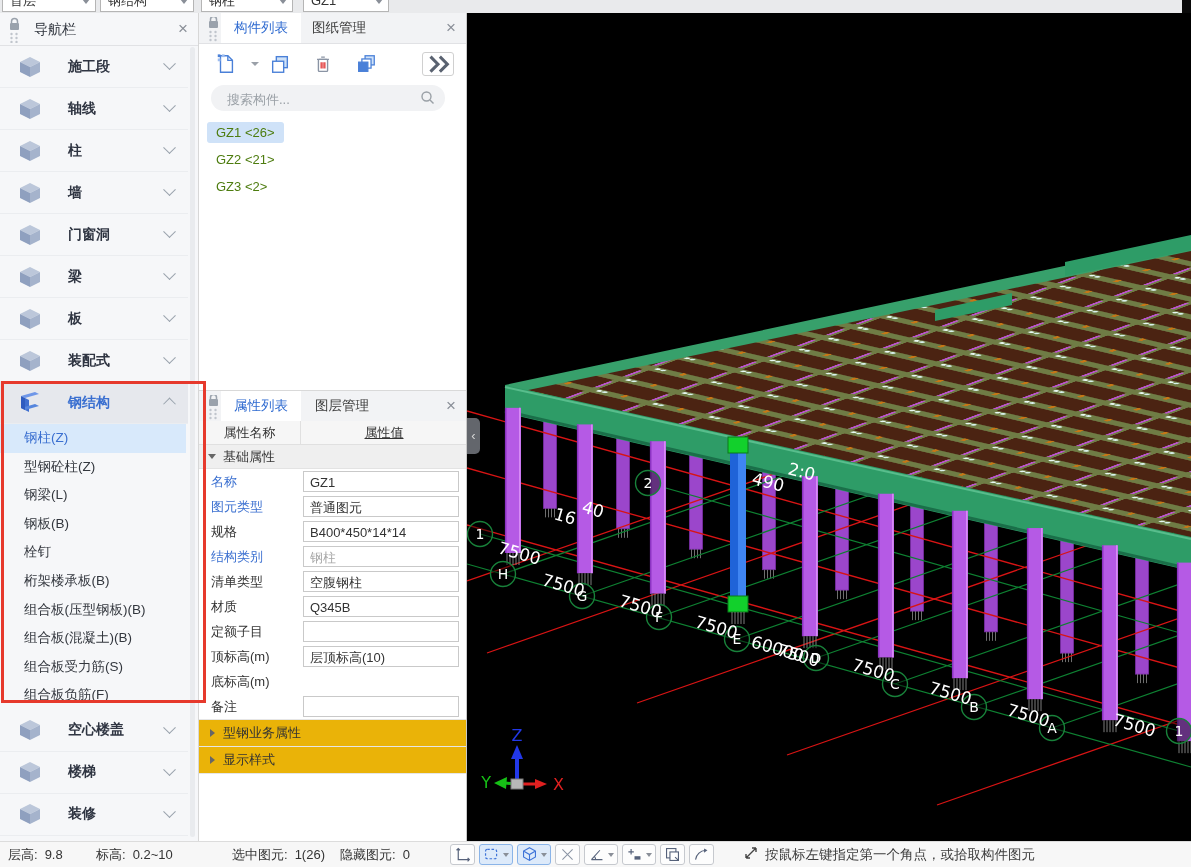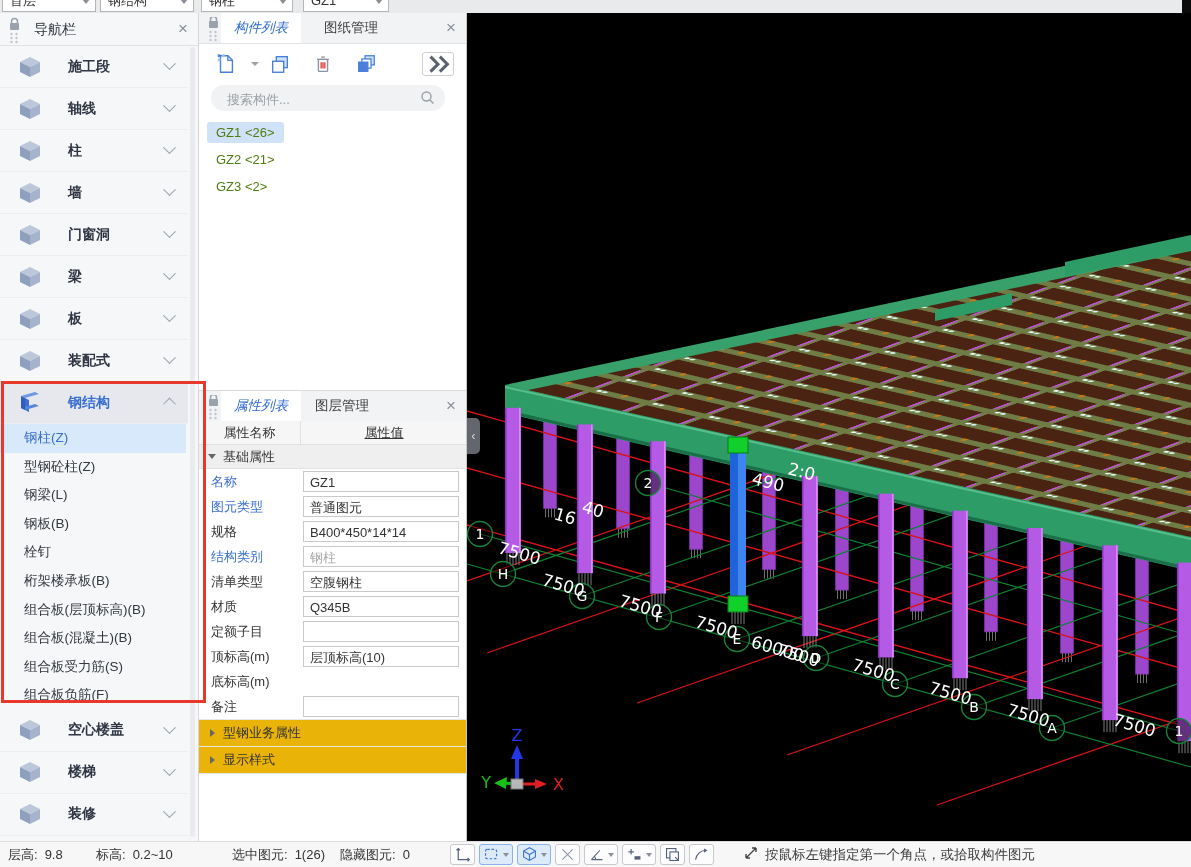--- a/index.html
+++ b/index.html
@@ -28,24 +28,24 @@
   .nav-item.active .nav-label{color:#3a6fd0;}
   .chev{margin-left:auto;width:8px;height:8px;border-right:1.6px solid #9aa3ad;border-bottom:1.6px solid #9aa3ad;transform:rotate(45deg) translate(-2px,-2px);}
   .chev.up{transform:rotate(225deg) translate(-1px,-1px);}
   .nav-sub{height:28.6px;line-height:28.6px;padding-left:24px;font-size:13.5px;color:#33373e;margin-right:12px;}
   .nav-sub.sel{background:#d8e9fb;color:#3a6fd0;}
   
   #red-box{position:absolute;left:1px;top:381px;width:205px;height:322px;border:3px solid #e6392c;box-sizing:border-box;z-index:40;pointer-events:none;}
   
   #midcol{position:absolute;left:199px;top:13px;width:268px;height:828px;background:#fff;border-right:1px solid #c9c9c9;box-sizing:border-box;}
   .tab{position:absolute;top:0;height:30px;line-height:30px;padding:0 13px;font-size:13.5px;color:#3c3c3c;}
-  .tab.active{background:#fff;color:#2e6ad0;font-style:italic;}
+  .tab.active{background:#fff;color:#2e6ad0;}
   #comp-panel{position:absolute;left:0;top:0;width:100%;height:377px;background:#fff;}
   #comp-panel .tab:nth-of-type(1){left:22px;}
-  #comp-panel .tab:nth-of-type(2){left:112px;}
+  #comp-panel .tab:nth-of-type(2){left:100px;}
   #comp-toolbar{position:absolute;left:0;top:34px;width:100%;height:34px;display:flex;align-items:center;padding-left:14px;box-sizing:border-box;}
   .tb-btn{position:relative;width:26px;height:26px;margin-right:9px;display:flex;align-items:center;justify-content:center;}
   .tb-btn svg{width:22px;height:22px;}
   .tb-caret{width:0;height:0;margin-left:3px;border-left:4px solid transparent;border-right:4px solid transparent;border-top:4px solid #9aa0a8;}
   .tb-gap{width:8px;}
   .tb-expand{margin-left:auto;margin-right:12px;width:30px;height:22px;border:1px solid #d0d0d0;border-radius:3px;display:flex;align-items:center;justify-content:center;color:#5a6270;font-size:13px;font-weight:bold;letter-spacing:-1px;}
   #comp-search{position:absolute;left:12px;top:72px;width:234px;height:26px;background:#f1f2f4;border-radius:14px;}
   #comp-search input{position:absolute;left:14px;top:0;width:180px;height:26px;border:none;background:transparent;outline:none;font-size:13px;color:#333;font-family:inherit;}
   #comp-search input::placeholder{color:#9aa0a6;}
   #comp-search .mag{position:absolute;right:10px;top:5px;}
@@ -218,21 +218,21 @@
           <span class="chev up"></span>
         </div>
       </div>
     <div id="nav-sub">
         <div class="nav-sub sel">钢柱(Z)</div>
         <div class="nav-sub">型钢砼柱(Z)</div>
         <div class="nav-sub">钢梁(L)</div>
         <div class="nav-sub">钢板(B)</div>
         <div class="nav-sub">栓钉</div>
         <div class="nav-sub">桁架楼承板(B)</div>
-        <div class="nav-sub">组合板(层顶标高)(B)</div>
+        <div class="nav-sub">组合板(压型钢板)(B)</div>
         <div class="nav-sub">组合板(混凝土)(B)</div>
         <div class="nav-sub">组合板受力筋(S)</div>
         <div class="nav-sub">组合板负筋(F)</div>
       </div>
     <div id="nav-b">
         <div class="nav-item">
           <span class="nav-icon"><svg viewBox="0 0 28 28">
               <path d="M4 9 L14 4 L24 9 L14 14 Z" fill="#bcc7da"></path>
               <path d="M4 9 L14 14 L14 24 L4 19 Z" fill="#8fa0bf"></path>
               <path d="M24 9 L14 14 L14 24 L24 19 Z" fill="#a5b3cc"></path>

